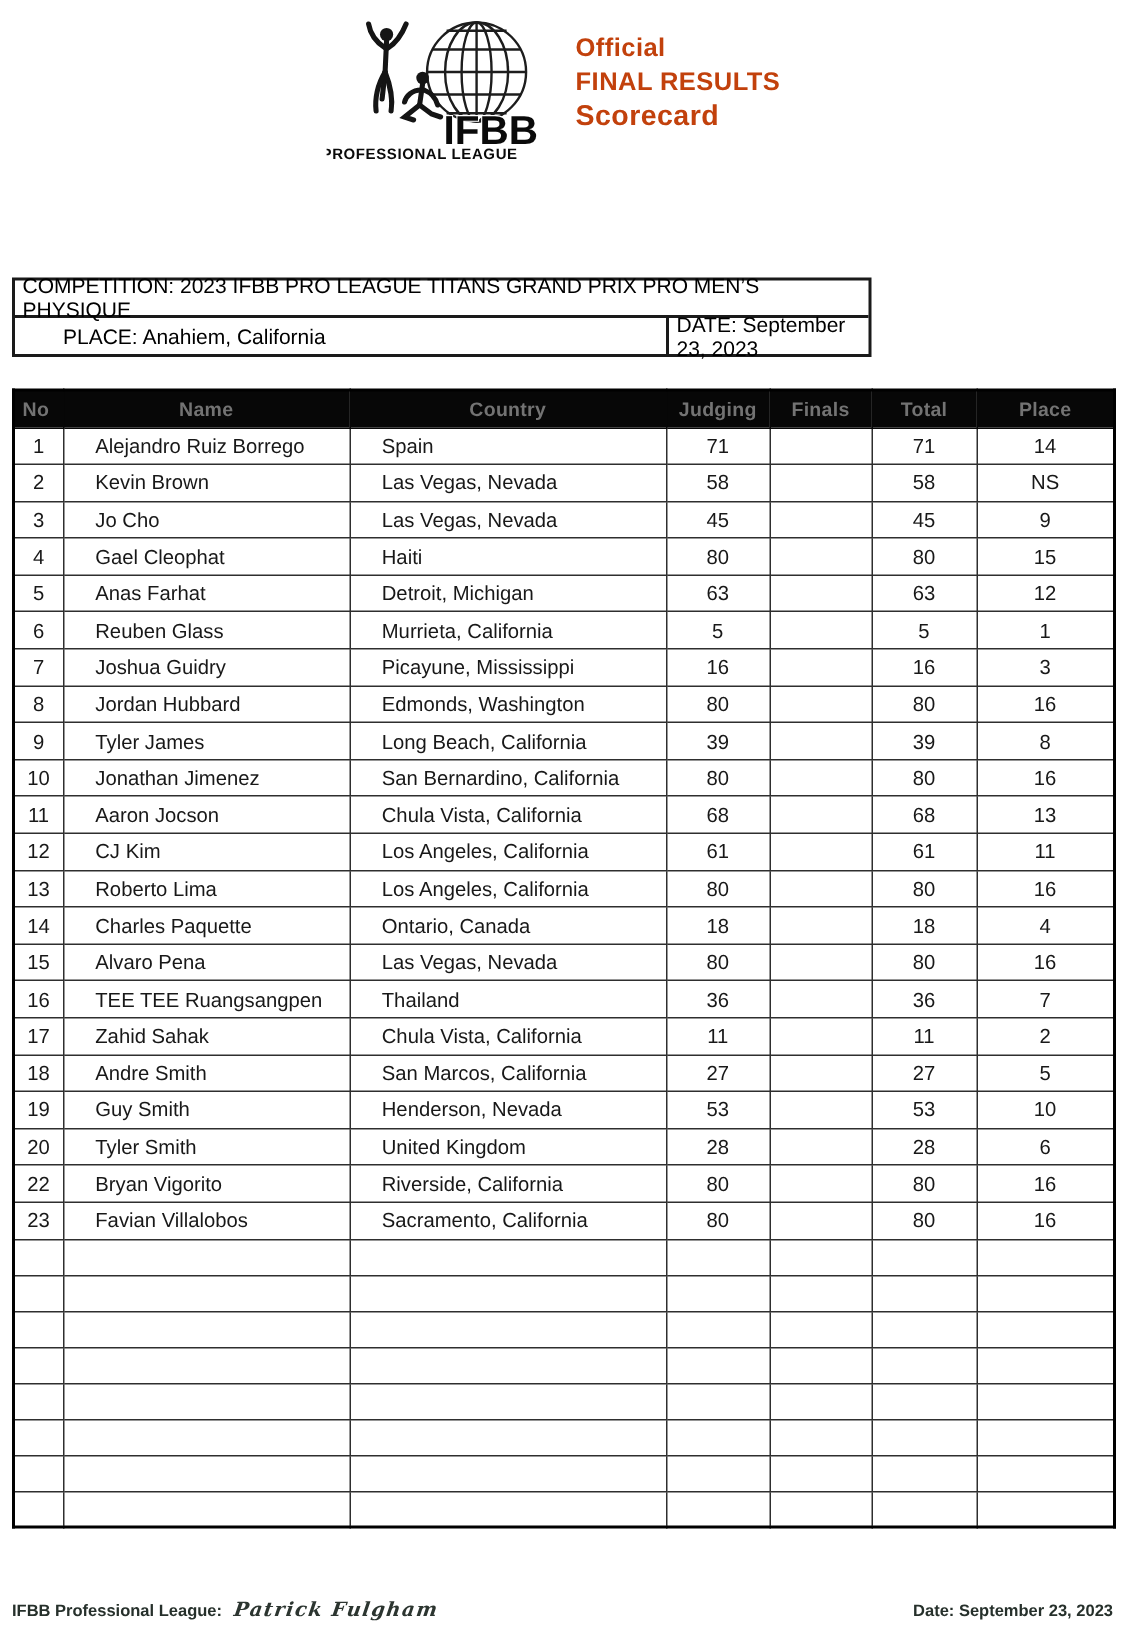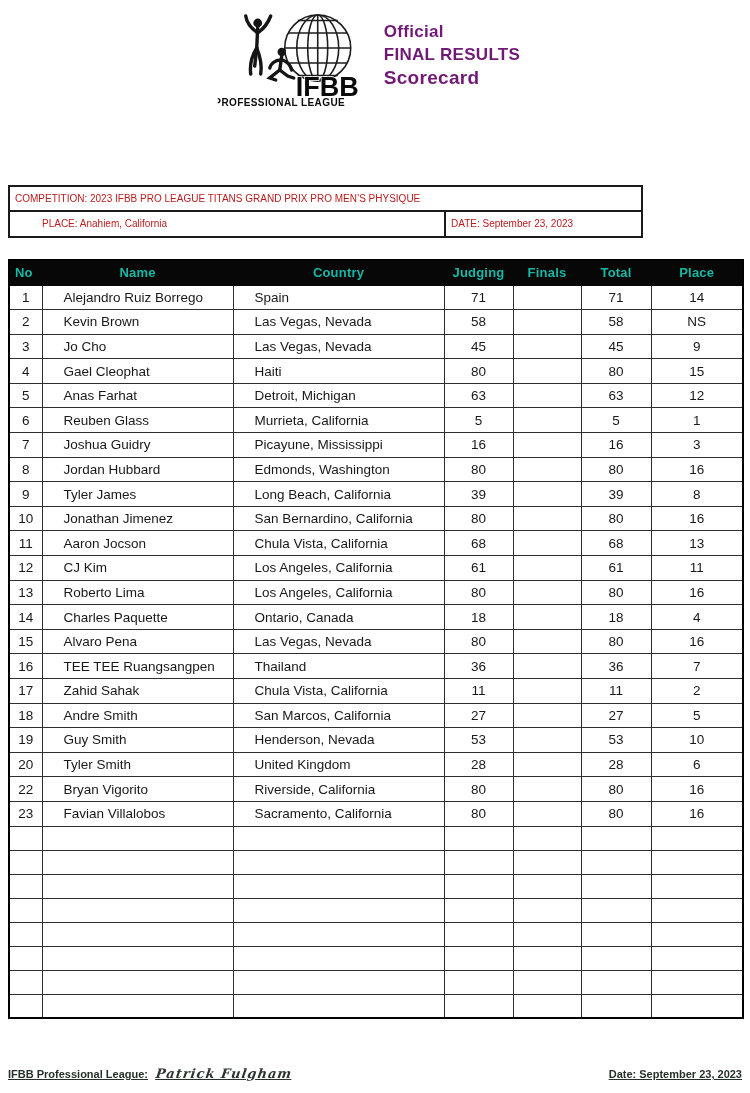--- a/index.html
+++ b/index.html
@@ -16,64 +16,63 @@
   .header-group {
     position: absolute; top: 8px; left: 50%;
     transform: translateX(-52%);
     display: flex; align-items: flex-start;
   }
   .logo { width: 160px; height: 100px; display: block; }
   .title-block {
     display: flex; flex-direction: column;
     margin-left: 6px; margin-top: 12px;
   }
-  .title-line { font-weight: bold; font-size: 17px; line-height: 23px; color: #701a75; letter-spacing: .3px; }
+  .title-line { font-weight: bold; font-size: 17px; line-height: 23px; color: #c2410c; letter-spacing: .3px; }
   .title-line.big { font-size: 19px; }
 
   
   .info-table {
-    position: absolute; left: 8px; top: 185px; width: 635px;
+    position: absolute; left: 8px; top: 185px; width: 573px;
     border: 2px solid #1a1a1a;
-    font-size: 10px; color: #b91c1c;
+    font-size: 14px; color: #000000;
   }
   .info-row { display: flex; }
   .info-cell { padding: 3px 5px 4px 5px; height: 25px; display: flex; align-items: center; }
   .info-competition { width: 100%; border-bottom: 2px solid #1a1a1a; }
   .info-place { width: 436px; border-right: 2px solid #1a1a1a; height: 24px; padding-left: 32px; }
   .info-date { flex: 1; height: 24px; }
 
   
   .results-wrap { position: absolute; left: 8px; top: 259px; }
   table {
     border-collapse: collapse; table-layout: fixed;
     width: 734px; border: 2px solid #000;
   }
   th {
-    background: #070707; color: #14b8a6;
+    background: #070707; color: #737373;
     font-size: 13px; font-weight: bold;
     height: 25px; border: 1px solid #070707;
     text-align: center; letter-spacing: .2px;
   }
   th.left-h { text-align: left; padding-left: 5px; }
   td {
     border: 1px solid #2e2e2e;
     font-size: 13.5px; color: #181818;
     text-align: center; padding: 0 4px;
     overflow: hidden; white-space: nowrap;
   }
   tr.data-row td { height: 24.6px; }
   tr.empty-row td { height: 24px; }
   td.left { text-align: left; padding-left: 21px; }
 
   
   .footer {
     position: absolute; left: 8px; right: 8px; top: 1066px;
     display: flex; justify-content: space-between; align-items: baseline;
     color: #26302b;
-    text-decoration: underline;
   }
   .footer-left { font-size: 11px; font-weight: bold; display: flex; align-items: baseline; }
   .signature {
     font-family: "DejaVu Serif", serif;
     font-style: italic; font-weight: bold;
     font-size: 13px; margin-left: 8px; letter-spacing: 1px;
     transform: skewX(-8deg); color: #2c3530;
   }
   .footer-date { font-size: 11px; font-weight: bold; }
 </style>

